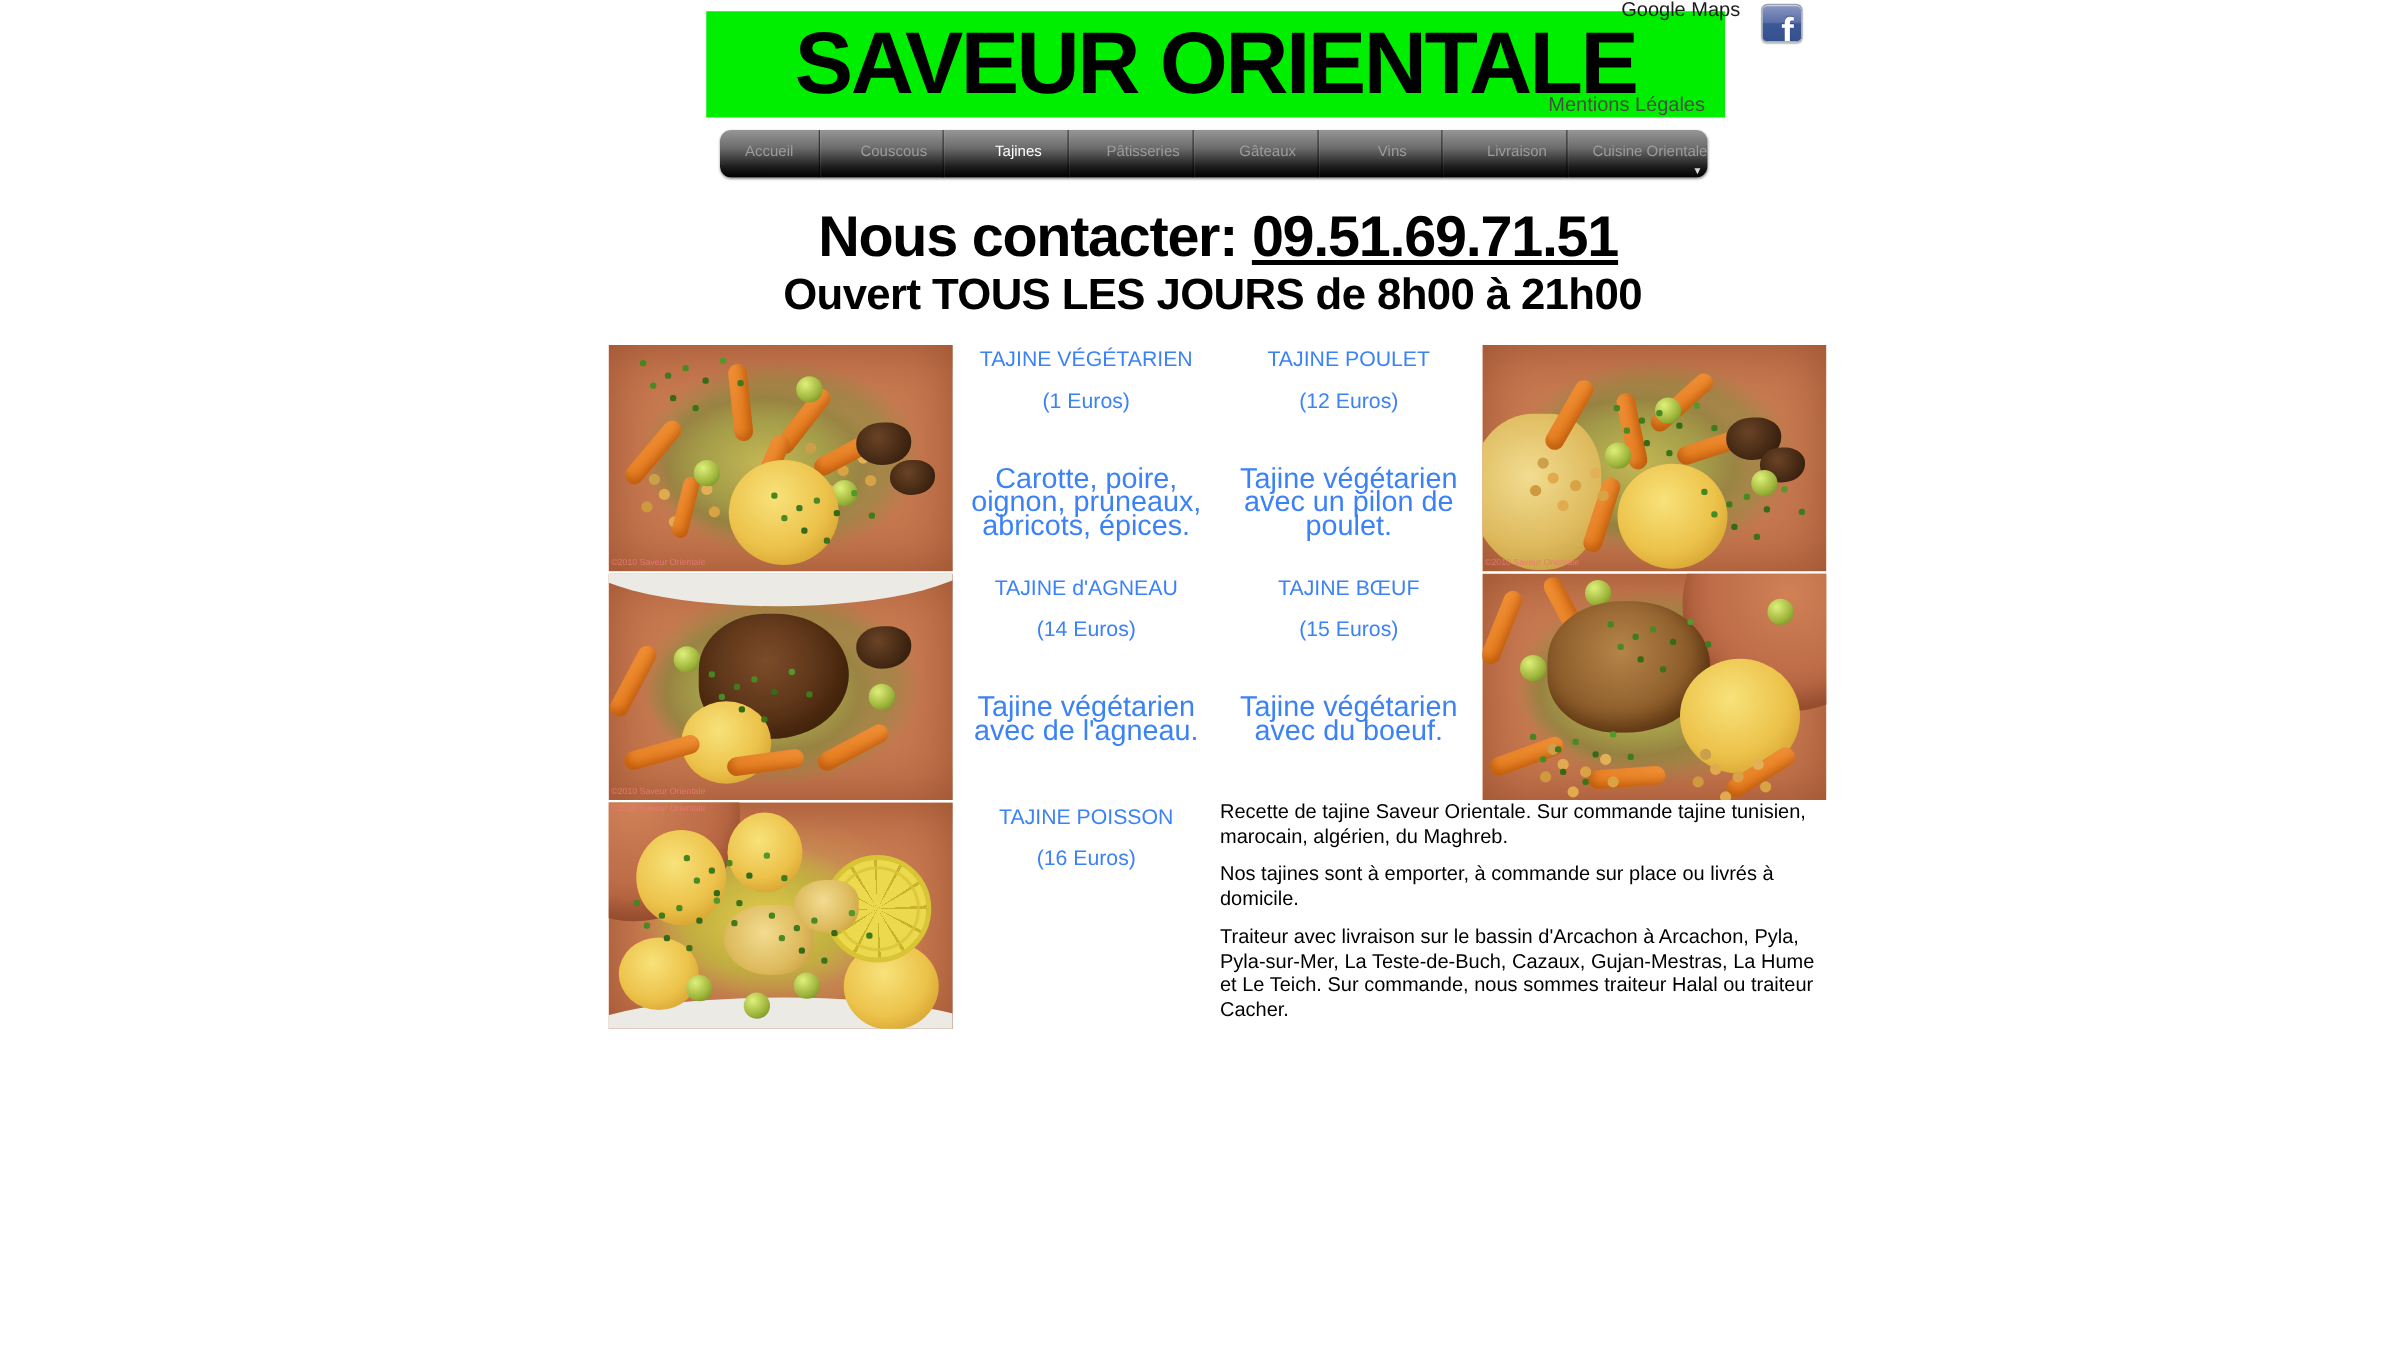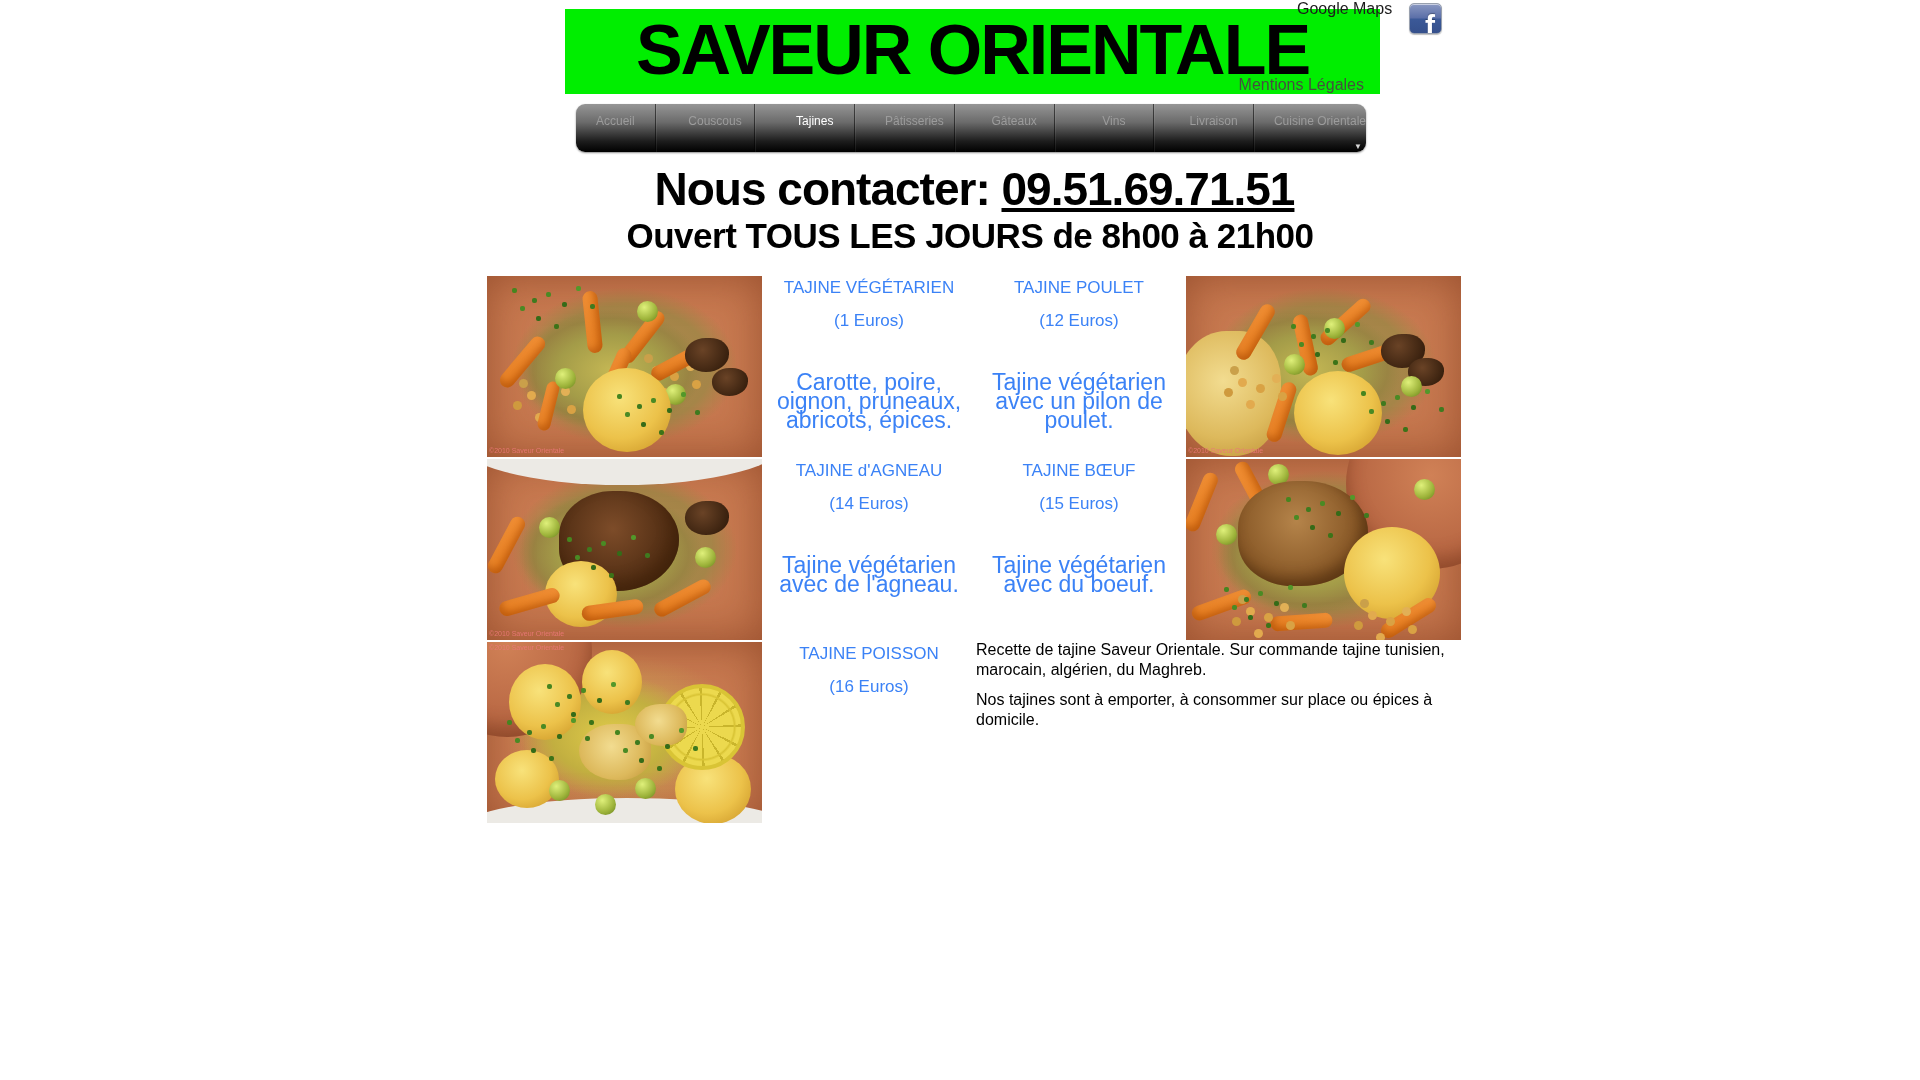--- a/index.html
+++ b/index.html
@@ -14,21 +14,21 @@
         overflow:hidden; z-index:6; cursor:pointer; }
   .fb-f { position:absolute; right:6px; bottom:-8px; font-weight:bold; font-size:30px; line-height:30px; color:#fff;
           text-shadow:0 -1px 1px rgba(0,0,0,.3); }
 
   
   .banner { position:absolute; left:565px; top:9px; width:815px; height:85px; background:#00ee00; z-index:2; }
   .banner-title { font-weight:bold; font-size:70px; line-height:82px; letter-spacing:-2px; text-align:center; color:#000; white-space:nowrap; }
   .mentions { position:absolute; right:16px; bottom:0px; font-size:16px; color:#46503e; text-decoration:none; }
 
   
-  .nav { position:absolute; left:576px; top:104px; width:790px; height:48px; border-radius:9px;
+  .nav { position:absolute; left:576px; top:104px; width:790px; height:38px; border-radius:9px;
          background:linear-gradient(180deg,#969696 0%, #6b6b6b 38%, #1c1c1c 78%, #000 100%);
          box-shadow:0 1px 2px rgba(0,0,0,.45); display:flex; z-index:3;gap:20px; }
   .nav-item { flex:1; text-align:center; font-size:12px; line-height:34px; color:#9c9c9c; text-decoration:none;
               border-right:1px solid rgba(0,0,0,.55); box-shadow:1px 0 0 rgba(255,255,255,.07); position:relative;
               white-space:nowrap; cursor:pointer; }
   .nav-item:last-child { border-right:none; box-shadow:none; }
   .nav-item.active { color:#fff; }
   .caret { position:absolute; right:4px; bottom:0px; font-size:8px; line-height:10px; color:#d8d8d8; }
 
   
@@ -232,16 +232,17 @@
     <b class="wm" style="left:2px;top:2px">©2010 Saveur Orientale</b>
   </div>
 
   <div class="cell" style="left:766px;top:642px">
     <div class="item-name">TAJINE POISSON</div>
     <div class="item-price">(16 Euros)</div>
   </div>
 
   <div class="info">
     <p>Recette de tajine Saveur Orientale. Sur commande tajine tunisien, marocain, algérien, du Maghreb.</p>
-    <p>Nos tajines sont à emporter, à consommer sur place ou épices à domicile.</p>
+    <p>Nos tajines sont à emporter, à commande sur place ou livrés à domicile.</p>
+    <p>Traiteur avec livraison sur le bassin d'Arcachon à Arcachon, Pyla, Pyla-sur-Mer, La Teste-de-Buch, Cazaux, Gujan-Mestras, La Hume et Le Teich. Sur commande, nous sommes traiteur Halal ou traiteur Cacher.</p>
   </div>
 
 </div>
 
 </body></html>

